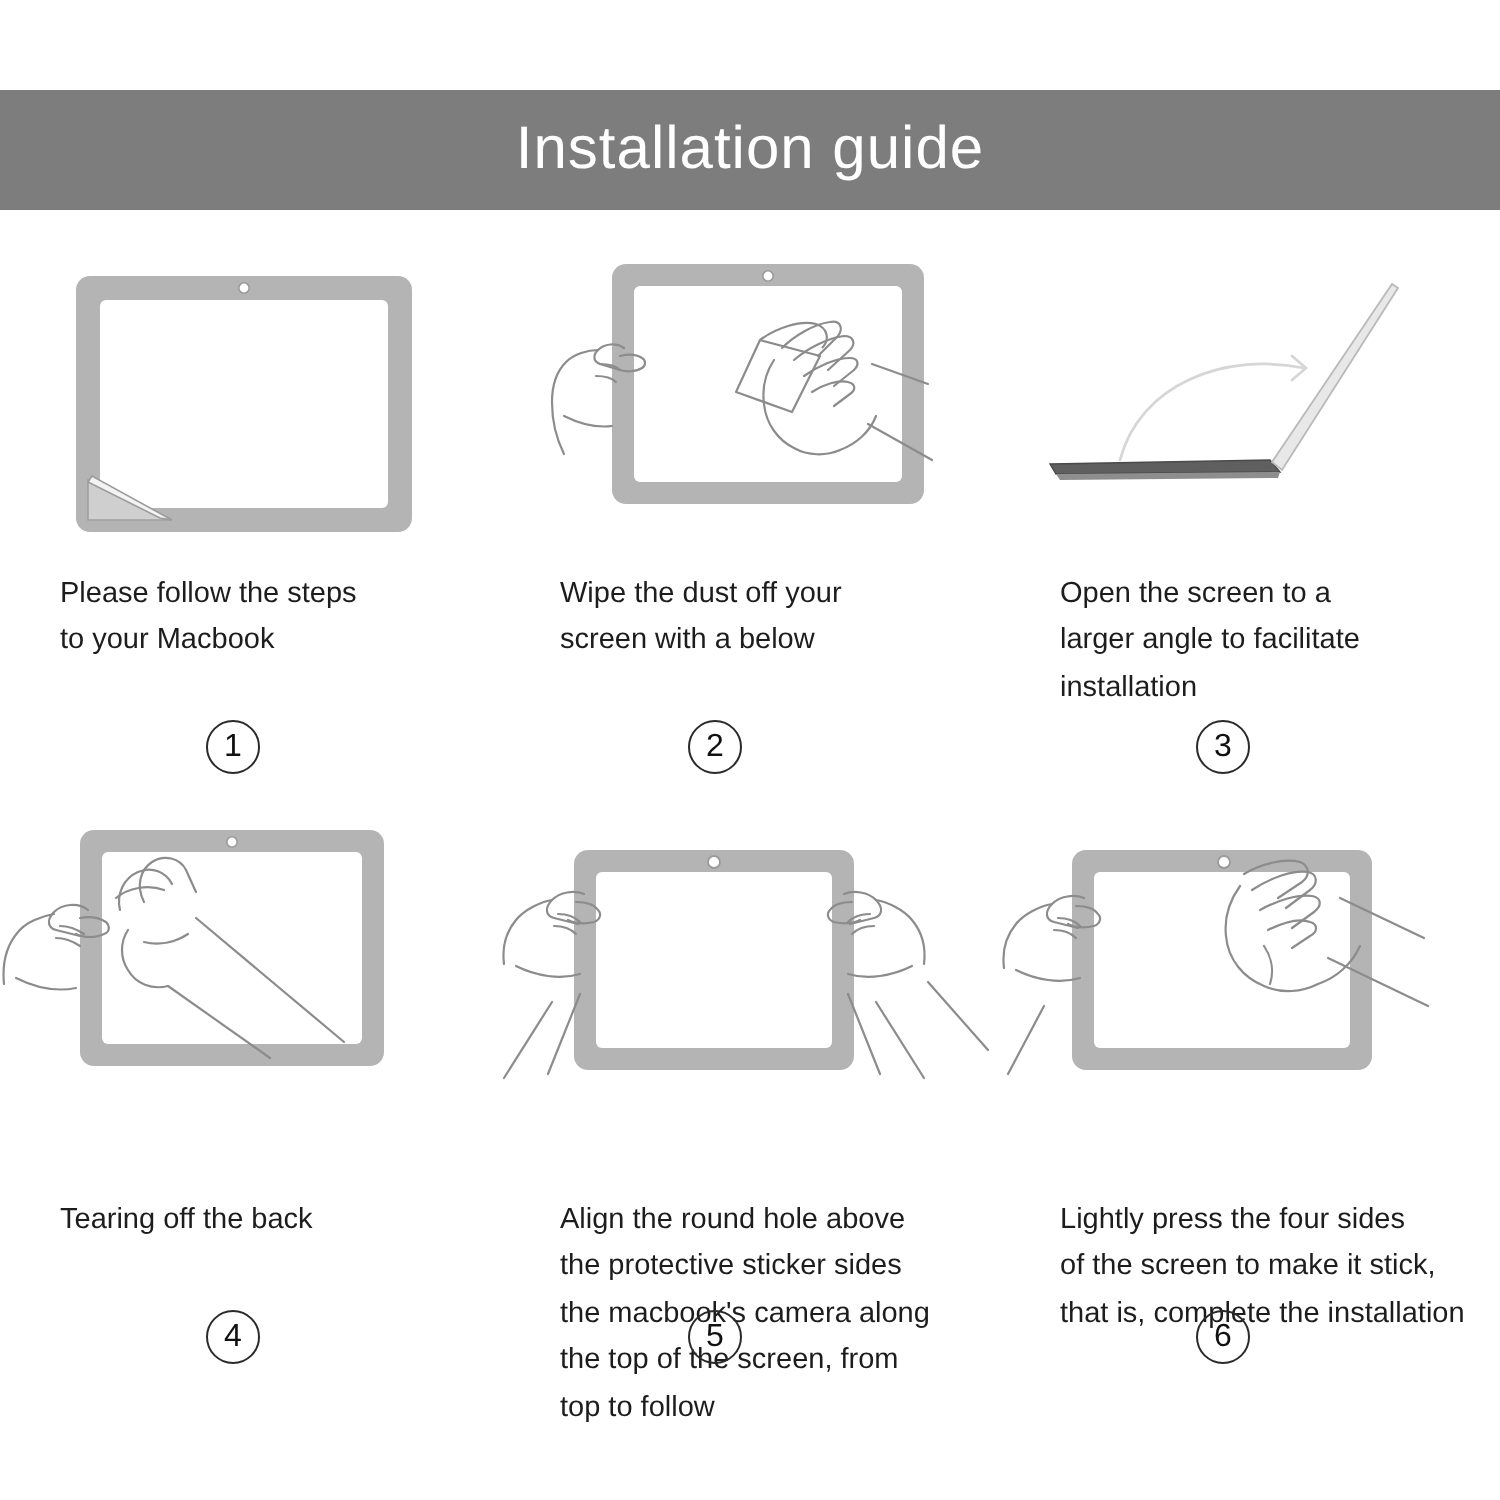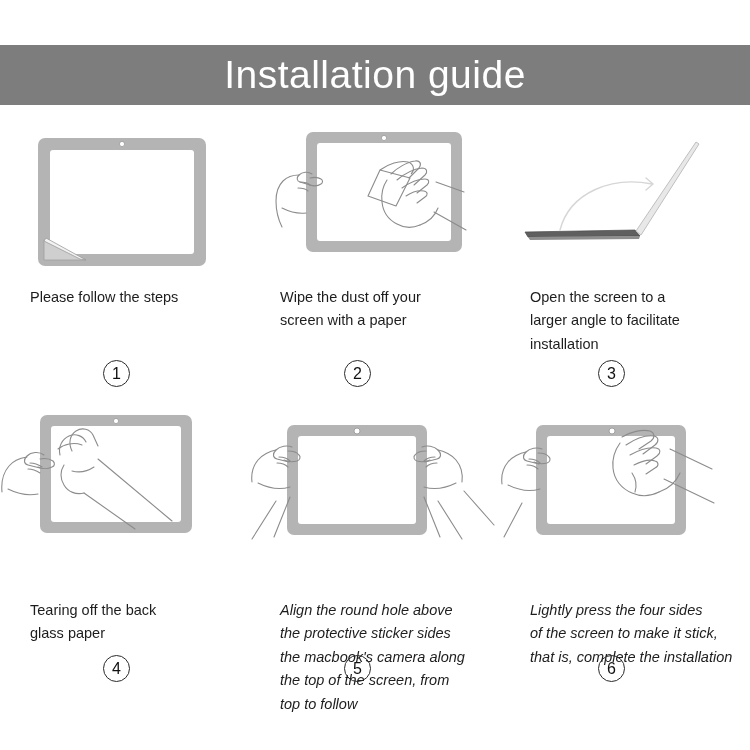--- a/index.html
+++ b/index.html
@@ -27,21 +27,21 @@
     top: 45px;
     width: 750px;
     height: 60px;
     background: #7d7d7d;
     display: flex;
     align-items: center;
     justify-content: center;
   }
   .header-title {
     color: #ffffff;
-    font-size: 39px;
+    font-size: 30px;
     font-weight: 400;
     letter-spacing: 0.5px;
     font-family: "Liberation Sans", sans-serif;
   }
 
   
   .steps-grid {
     position: absolute;
     left: 0;
     top: 120px;
@@ -72,21 +72,20 @@
     left: 30px;
     top: 166px;
     width: 225px;
     font-size: 14.5px;
     line-height: 1.62;
     color: #1d1d1d;
     font-family: "Liberation Sans", sans-serif;
   }
   .step-text.wide {
     width: 240px;
-    font-style: italic;
   }
 
   .step-badge {
     position: absolute;
     width: 27px;
     height: 27px;
     border: 1.3px solid #2a2a2a;
     border-radius: 50%;
     display: flex;
     align-items: center;
@@ -130,20 +129,21 @@
           </g>
           <g>
             <path d="M44 120 L44 140 L86 140 Z" fill="#cfcfcf"></path>
             <path d="M44 120 L44 140 L86 140 Z" fill="none" stroke="#a0a0a0" stroke-width="0.8"></path>
             <path d="M44 121 L80 139 L86 140 L46 118 Z" fill="#f3f3f3" stroke="#9c9c9c" stroke-width="0.8"></path>
           </g>
         </svg>
       </div>
       <div class="step-text">
         <div>Please follow the steps</div>
+        <div>to your Macbook</div>
       </div>
       <div class="step-badge">1</div>
     </div>
 
     <div class="step-cell cell-2">
       <div class="illus">
         <svg width="250" height="160" viewBox="0 0 250 160" xmlns="http://www.w3.org/2000/svg">
           <g>
             <rect x="56" y="12" width="156" height="120" rx="7" ry="7" fill="#b4b4b4"></rect>
             <rect x="67" y="23" width="134" height="98" rx="3" ry="3" fill="#ffffff"></rect>
@@ -170,21 +170,21 @@
             <path d="M170 105 c8 -3 15 -9 18 -17"></path>
           </g>
           <g stroke="#8c8c8c" stroke-width="1.1" stroke-linecap="round" fill="none">
             <path d="M186 62 L214 72"></path>
             <path d="M184 92 L216 110"></path>
           </g>
         </svg>
       </div>
       <div class="step-text">
         <div>Wipe the dust off your</div>
-        <div>screen with a paper</div>
+        <div>screen with a below</div>
       </div>
       <div class="step-badge">2</div>
     </div>
 
     <div class="step-cell cell-3">
       <div class="illus">
         <svg width="250" height="160" viewBox="0 0 250 160" xmlns="http://www.w3.org/2000/svg">
           <g>
             <path d="M25 112 L135 110 L140 116 L28 117 Z" fill="#5f5f5f"></path>
             <path d="M25 112 L135 110 L140 116 L28 117 Z" fill="none" stroke="#4a4a4a" stroke-width="0.7"></path>
@@ -229,21 +229,20 @@
             <path d="M58 44 c6 -5 16 -7 24 -4"></path>
             <path d="M64 60 c-4 6 -4 14 0 20 c4 7 12 10 20 8"></path>
             <path d="M84 88 L135 124"></path>
             <path d="M98 54 L172 116"></path>
             <path d="M72 66 c8 2 16 0 22 -4"></path>
           </g>
         </svg>
       </div>
       <div class="step-text">
         <div>Tearing off the back</div>
-        <div>glass paper</div>
       </div>
       <div class="step-badge">4</div>
     </div>
 
     <div class="step-cell cell-5 row2">
       <div class="illus">
         <svg width="250" height="160" viewBox="0 0 250 160" xmlns="http://www.w3.org/2000/svg">
           <g>
             <rect x="37" y="20" width="140" height="110" rx="7" ry="7" fill="#b4b4b4"></rect>
             <rect x="48" y="31" width="118" height="88" rx="3" ry="3" fill="#ffffff"></rect>

